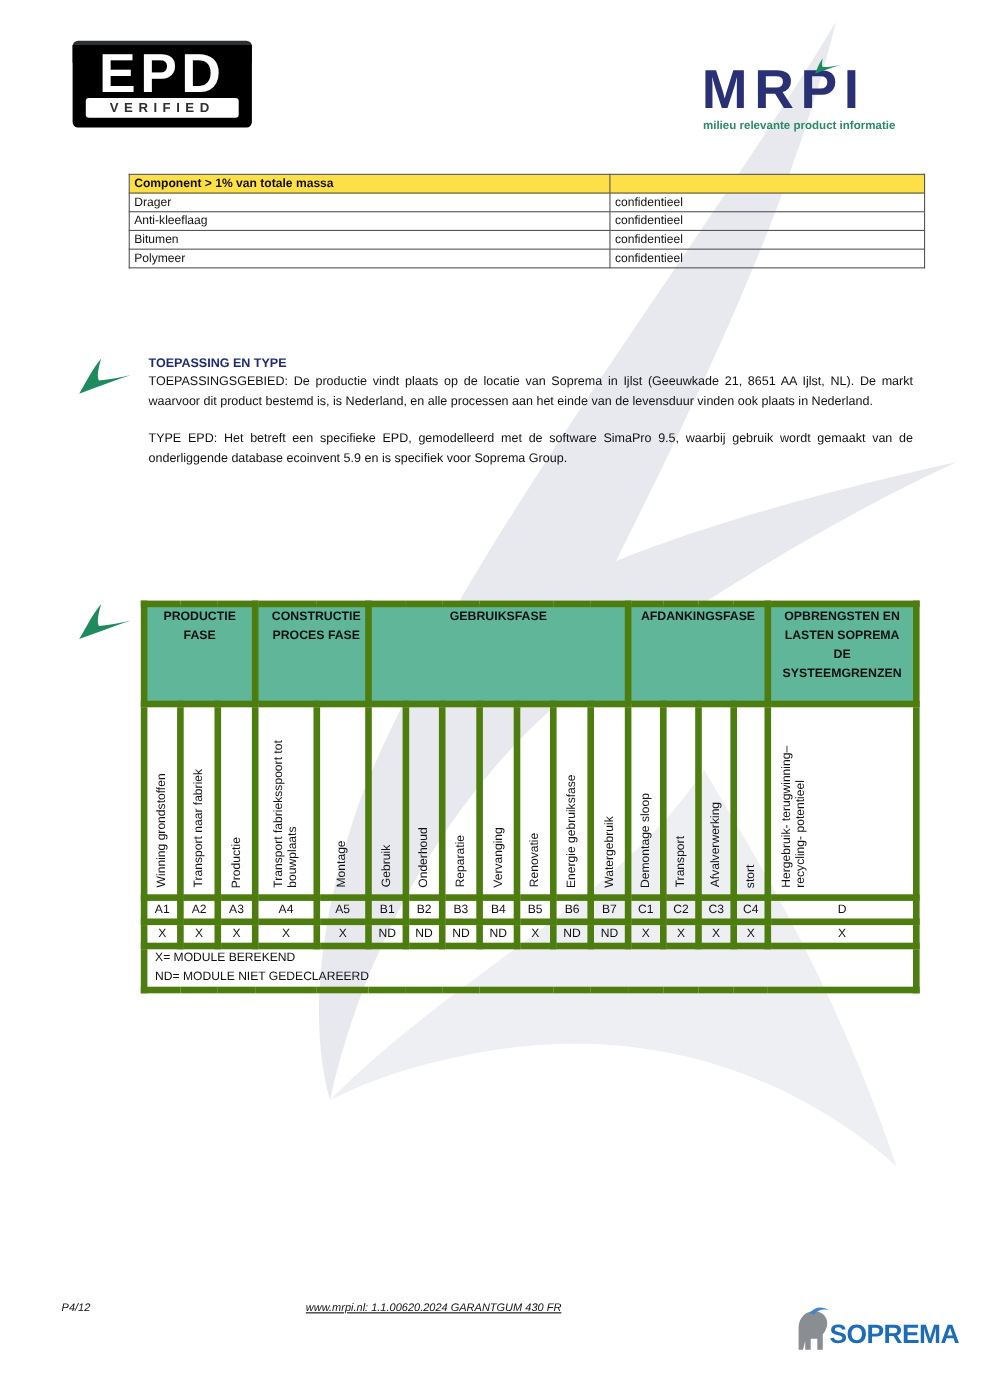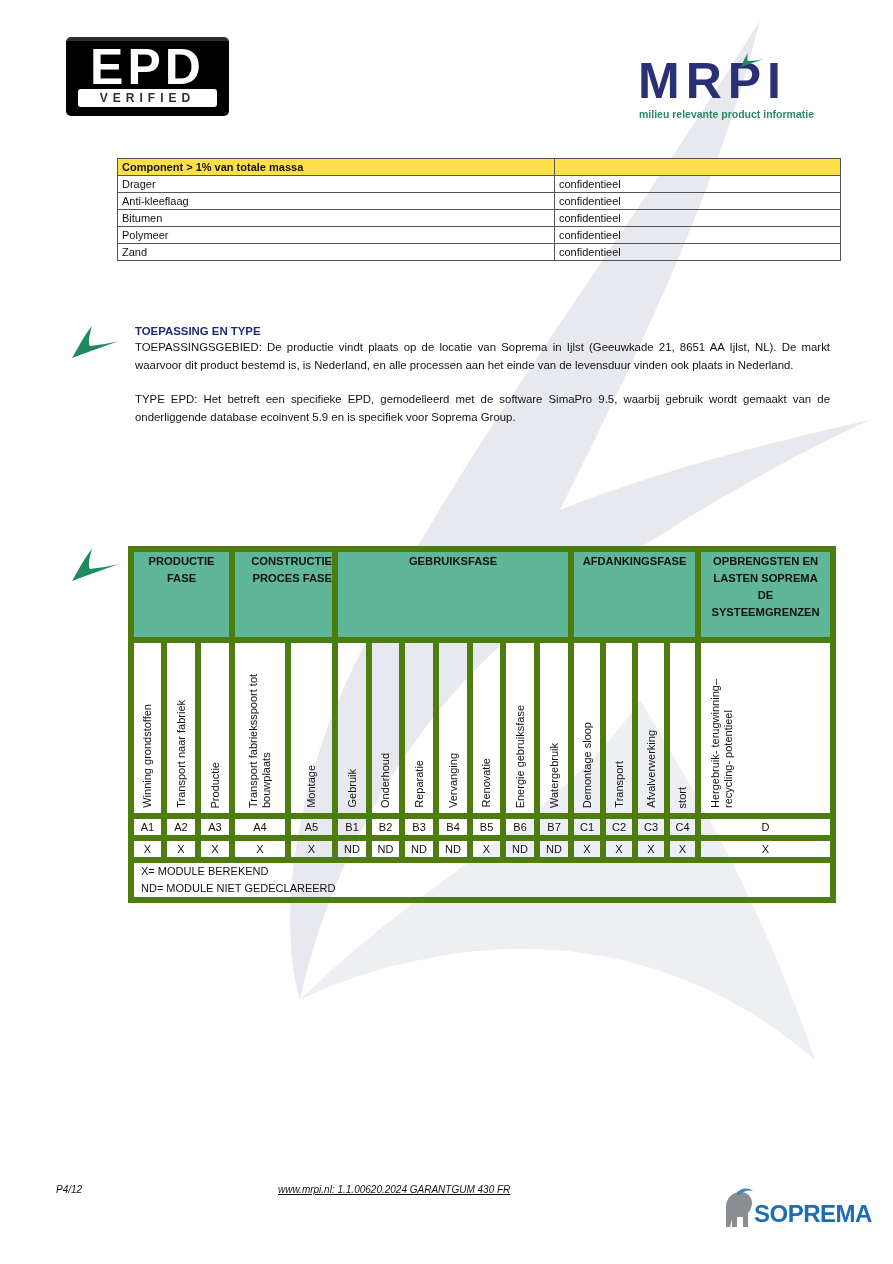--- a/index.html
+++ b/index.html
@@ -98,24 +98,20 @@
     <td>confidentieel</td>
   </tr>
   <tr>
     <td class="c1">Bitumen</td>
     <td>confidentieel</td>
   </tr>
   <tr>
     <td class="c1">Polymeer</td>
     <td>confidentieel</td>
   </tr>
-  <tr>
-    <td class="c1">Zand</td>
-    <td>confidentieel</td>
-  </tr>
 </tbody>
   </table>
 
 <svg class="bullet" style="left:70px; top:324px;" width="50" height="36">
   <path d="M2 34 C8 24 13 13 22 2 C19 12 18 19 20 22 C30 21 40 19 49 17 C34 22 18 28 2 34 Z" fill="#1e8a5e"></path>
 </svg>
 <svg class="bullet" style="left:70px; top:547px;" width="50" height="36">
   <path d="M2 34 C8 24 13 13 22 2 C19 12 18 19 20 22 C30 21 40 19 49 17 C34 22 18 28 2 34 Z" fill="#1e8a5e"></path>
 </svg>
 
@@ -141,21 +137,21 @@
       <col style="width:34px">
     <col style="width:32px">
       <col style="width:32px">
       <col style="width:32px">
       <col style="width:31px">
     <col style="width:135px">
   </colgroup>
   <tbody>
       <tr class="phase">
     <td colspan="3" style="padding-left:12px;padding-right:12px;">PRODUCTIE FASE</td>
-    <td colspan="2" style="text-align:right;padding-left:8px;">CONSTRUCTIE PROCES FASE</td>
+    <td colspan="2" style="text-align:center;padding-left:8px;">CONSTRUCTIE PROCES FASE</td>
     <td colspan="7">GEBRUIKSFASE</td>
     <td colspan="4">AFDANKINGSFASE</td>
     <td style="padding-left:8px;padding-right:8px;">OPBRENGSTEN EN LASTEN SOPREMA DE SYSTEEMGRENZEN</td>
   </tr>
   <tr class="labels">
     <td><span class="vlabel">Winning grondstoffen</span></td>
     <td><span class="vlabel">Transport naar fabriek</span></td>
     <td class="thick"><span class="vlabel">Productie</span></td>
     <td><span class="vlabel" style="white-space:normal;height:148px;width:26px;">Transport fabrieksspoort tot bouwplaats</span></td>
     <td><span class="vlabel">Montage</span></td>

